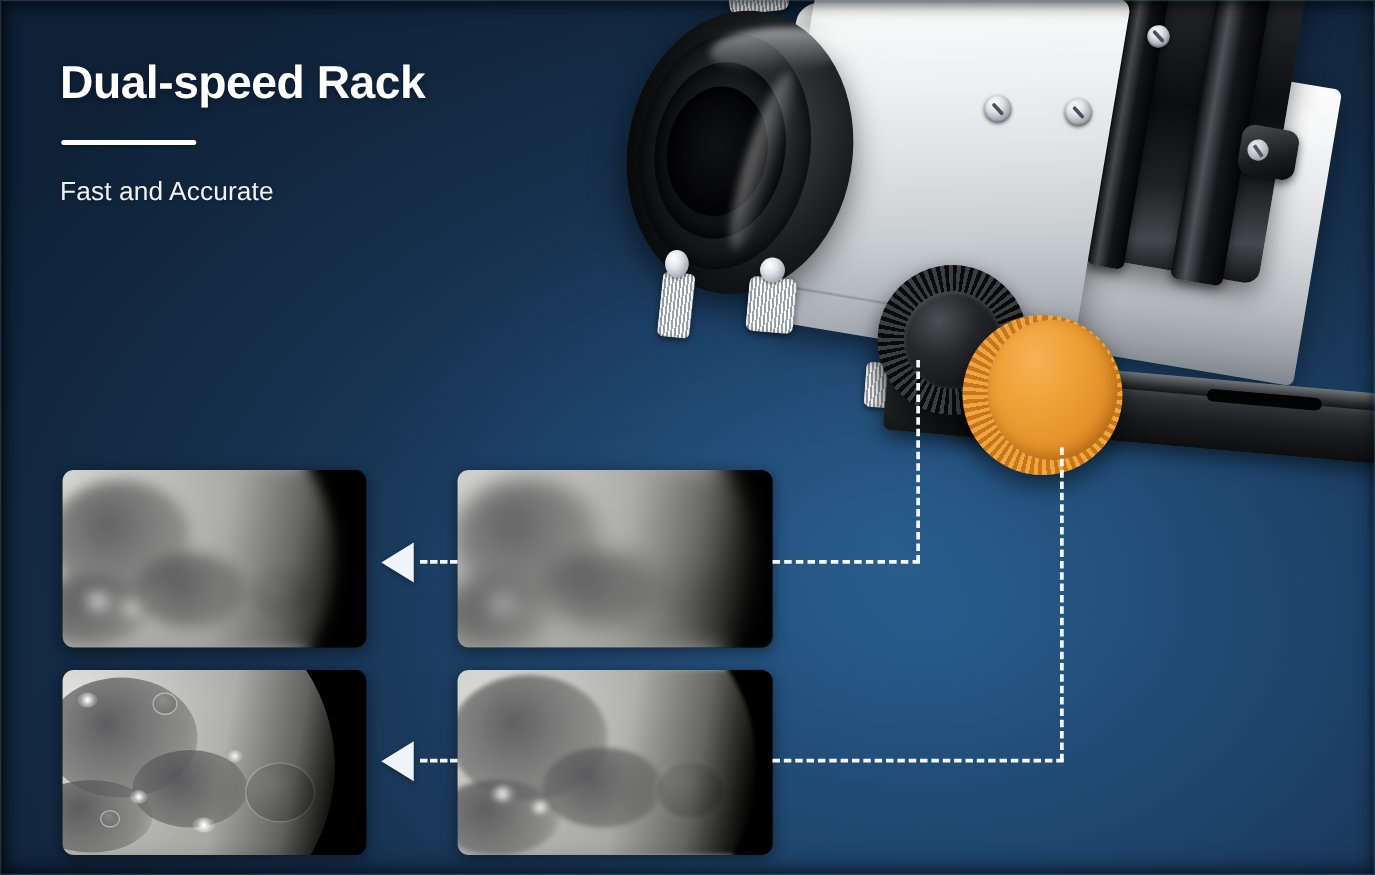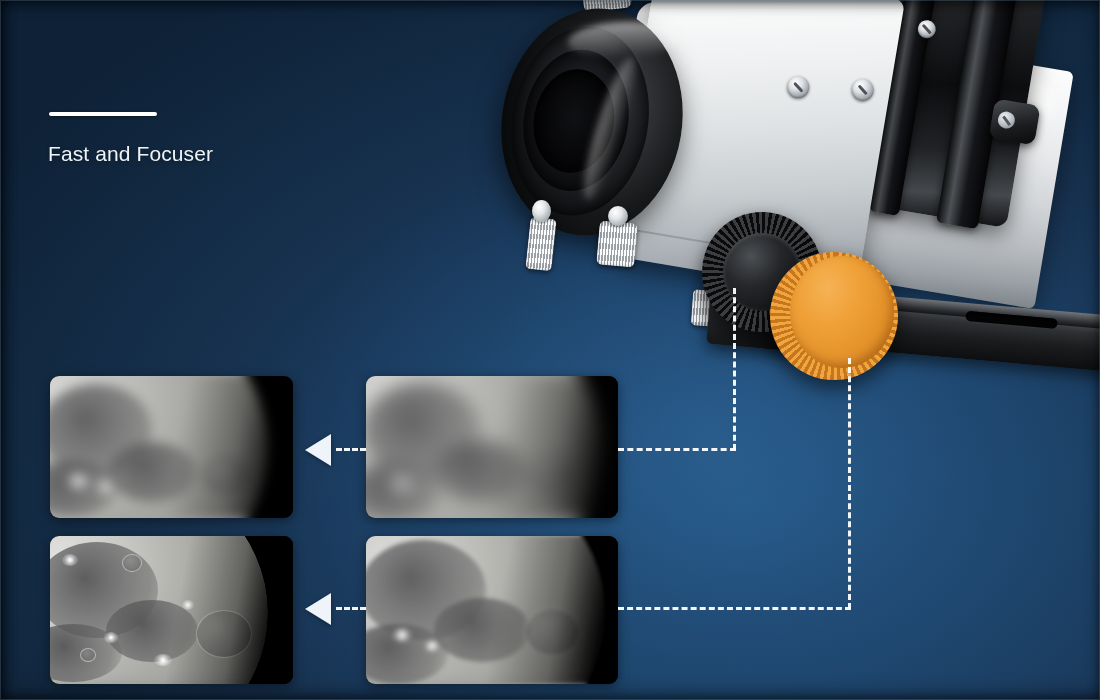--- a/index.html
+++ b/index.html
@@ -349,24 +349,24 @@
       <div id="coarse-inner"></div>
     </div>
 
     <div id="orange-knob">
       <div id="orange-face"></div>
     </div>
   </div>
 
   <div id="headline">
     <h1>
-      <br>
+      <span>Dual-speed Rack</span><br>
     </h1>
     <div id="title-divider"></div>
-    <div id="subtitle">Fast and Focuser</div>
+    <div id="subtitle">Fast and Accurate</div>
   </div>
 
   <div class="thumb" style="left:50px; top:376px; width:243px; height:142px;">
     <div class="moon-canvas blur-soft">
       <div class="moon-disc" style="left:-112px; top:-78px; width:330px; height:300px;"></div>
       <div class="mare" style="left:-10px; top:8px;  width:112px; height:92px;"></div>
       <div class="mare" style="left:58px;  top:66px; width:88px;  height:60px;"></div>
       <div class="mare" style="left:-24px; top:84px; width:92px;  height:56px;"></div>
       <div class="crater-ring" style="left:148px; top:76px; width:52px; height:44px;"></div>
       <div class="bright" style="left:16px; top:96px; width:24px; height:18px;"></div>

